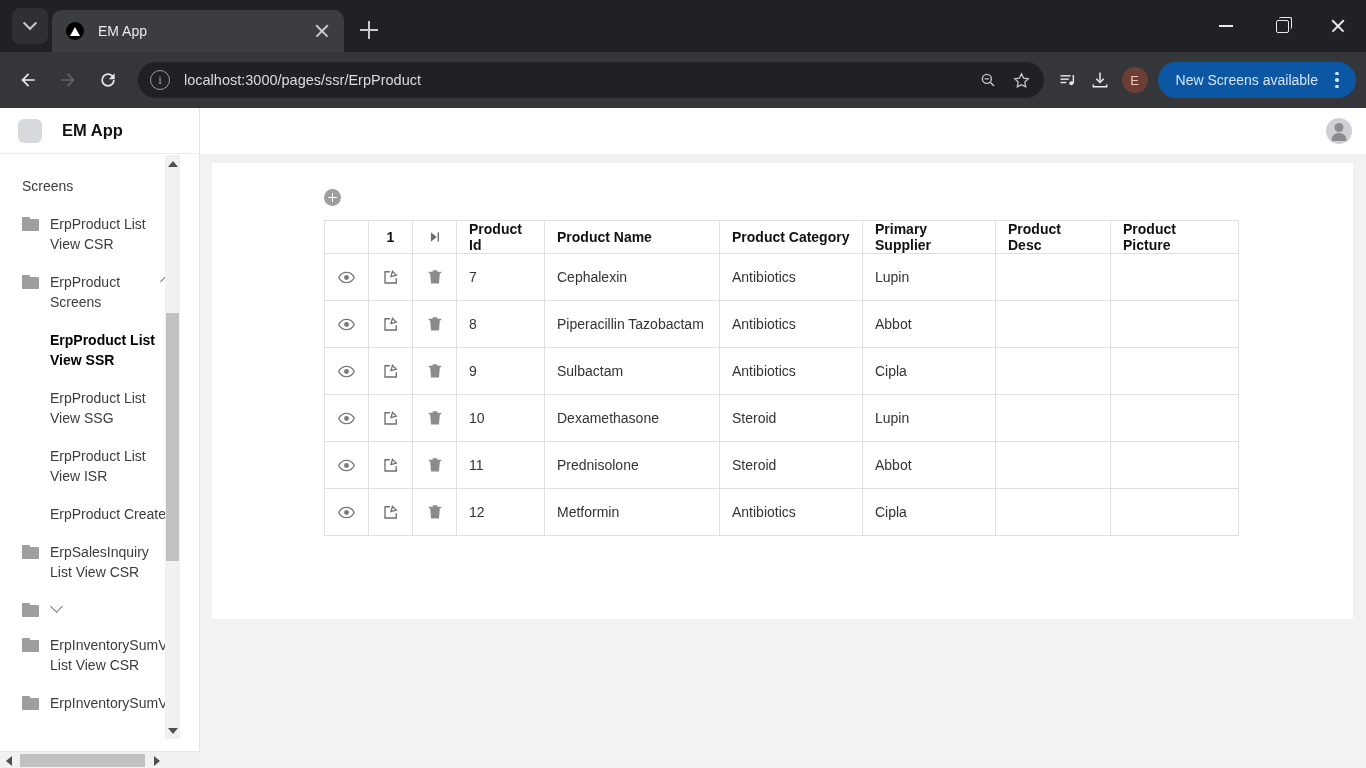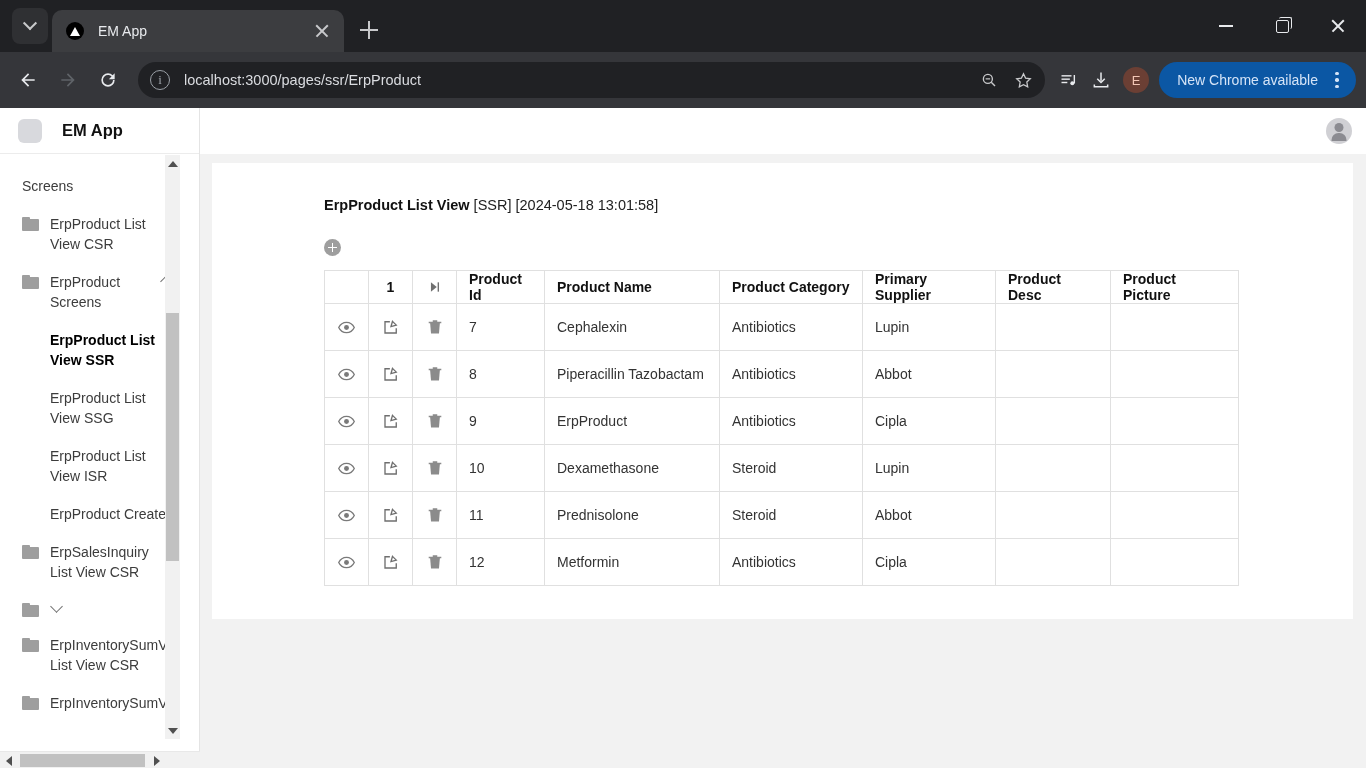--- a/index.html
+++ b/index.html
@@ -337,21 +337,21 @@
         </svg>
     </div>
     <div class="icon-btn">
       <svg width="20" height="20" viewBox="0 0 24 24">
           <path d="M12 3v10M7.5 10.5L12 15l4.5-4.5" fill="none" stroke="#e8eaed" stroke-width="1.8"></path>
           <path d="M4 17.5V20h16v-2.5" fill="none" stroke="#e8eaed" stroke-width="1.8"></path>
         </svg>
     </div>
     <div class="avatar-e">E</div>
     <div class="new-chrome">
-      <span>New Chrome available</span>
+      <span>New Screens available</span>
       <span class="kebab">
           <i></i>
           <i></i>
           <i></i>
         </span>
     </div>
   </div>
 
   <div class="viewport">
 
@@ -433,23 +433,20 @@
     </div>
 
     <div class="content">
       <div class="content-topbar">
         <div class="user-avatar"></div>
       </div>
 
       <div class="page-bg">
         <div class="card">
 
-          <div class="card-title">
-            <b>ErpProduct List View</b><span class="meta"> [SSR] [2024-05-18 13:01:58]</span>
-          </div>
 
           <div class="add-btn"></div>
 
           <table class="grid">
             <thead>
               <tr>
                 <th class="c-act"></th>
                 <th class="c-act th-center">
                   <span>1</span>
                 </th>
@@ -558,21 +555,21 @@
     <td class="c-act">
       <span class="icon-cell">
         <svg width="18" height="18" viewBox="0 0 24 24">
                         <path d="M5.5 6.5h13l-1.2 14H6.7z" fill="#8b8b8b"></path>
                         <rect x="9" y="3" width="6" height="2.3" fill="#8b8b8b"></rect>
                         <rect x="3.6" y="5" width="16.8" height="2" fill="#8b8b8b"></rect>
                       </svg>
       </span>
     </td>
     <td class="c-id">9</td>
-    <td class="c-name">ErpProduct</td>
+    <td class="c-name">Sulbactam</td>
     <td class="c-cat">Antibiotics</td>
     <td class="c-sup">Cipla</td>
     <td class="c-desc"></td>
     <td class="c-pic"></td>
   </tr>
 
   <tr>
     <td class="c-act">
       <span class="icon-cell">
         <svg width="19" height="19" viewBox="0 0 24 24">

